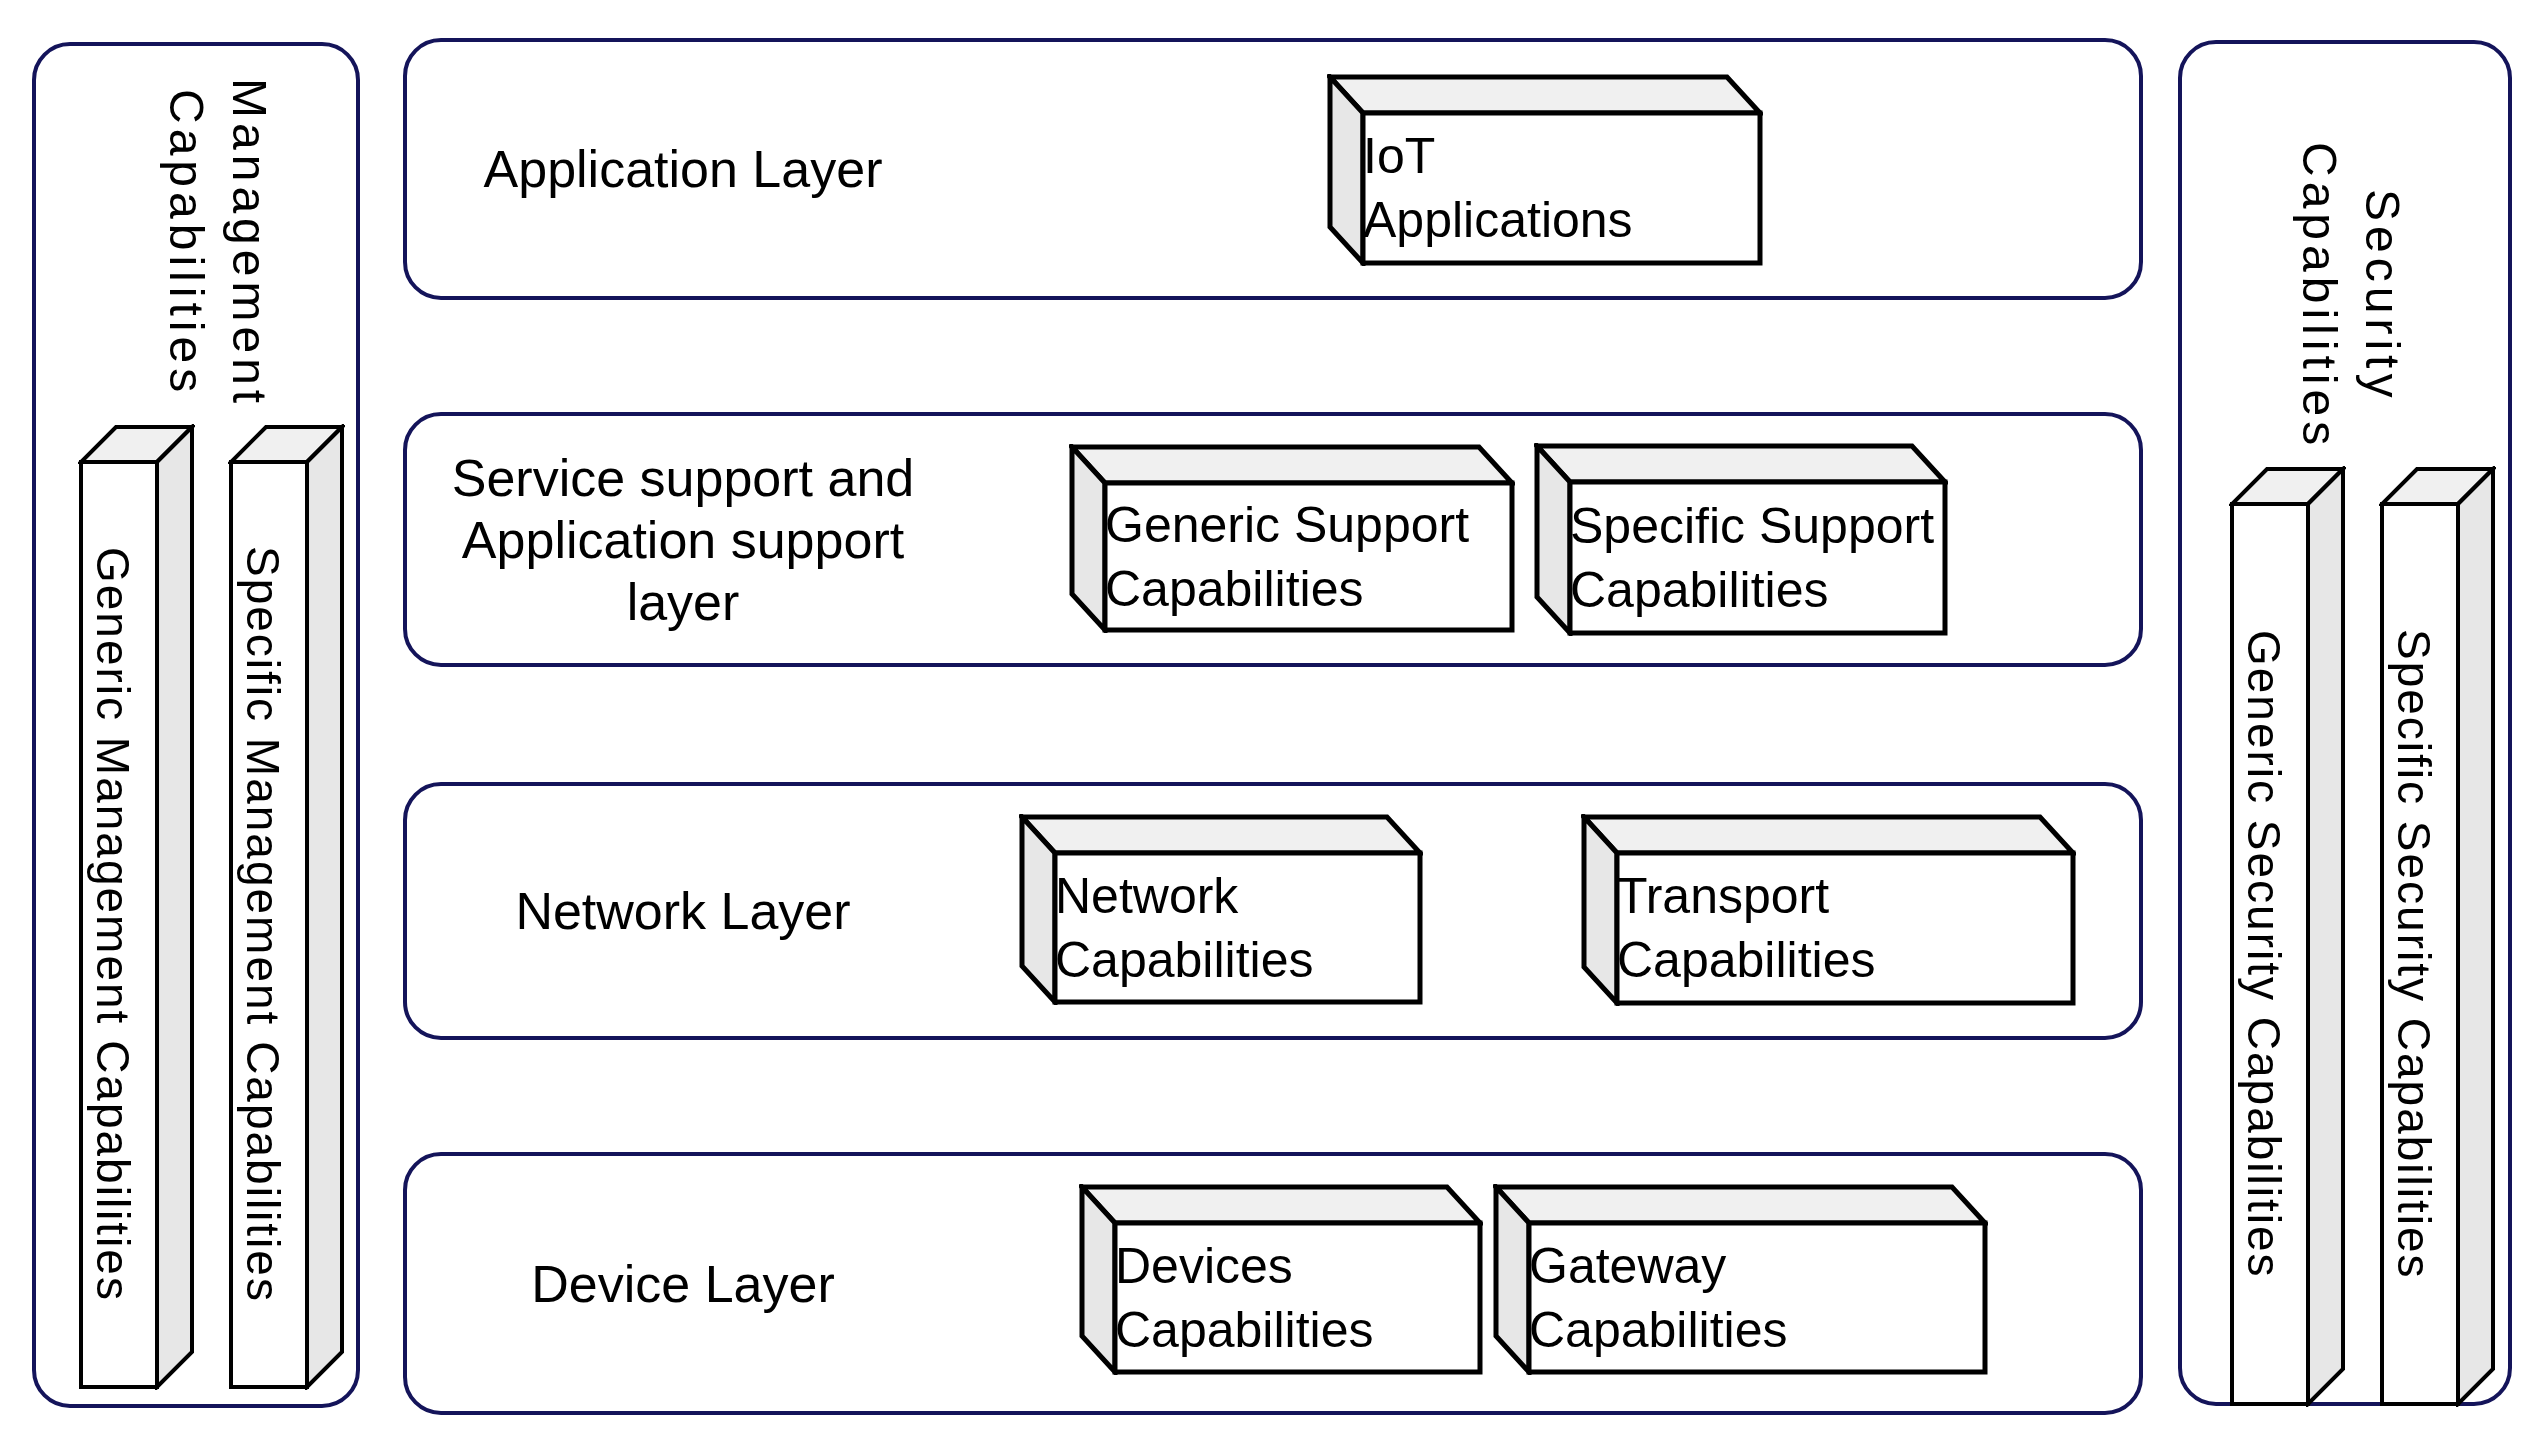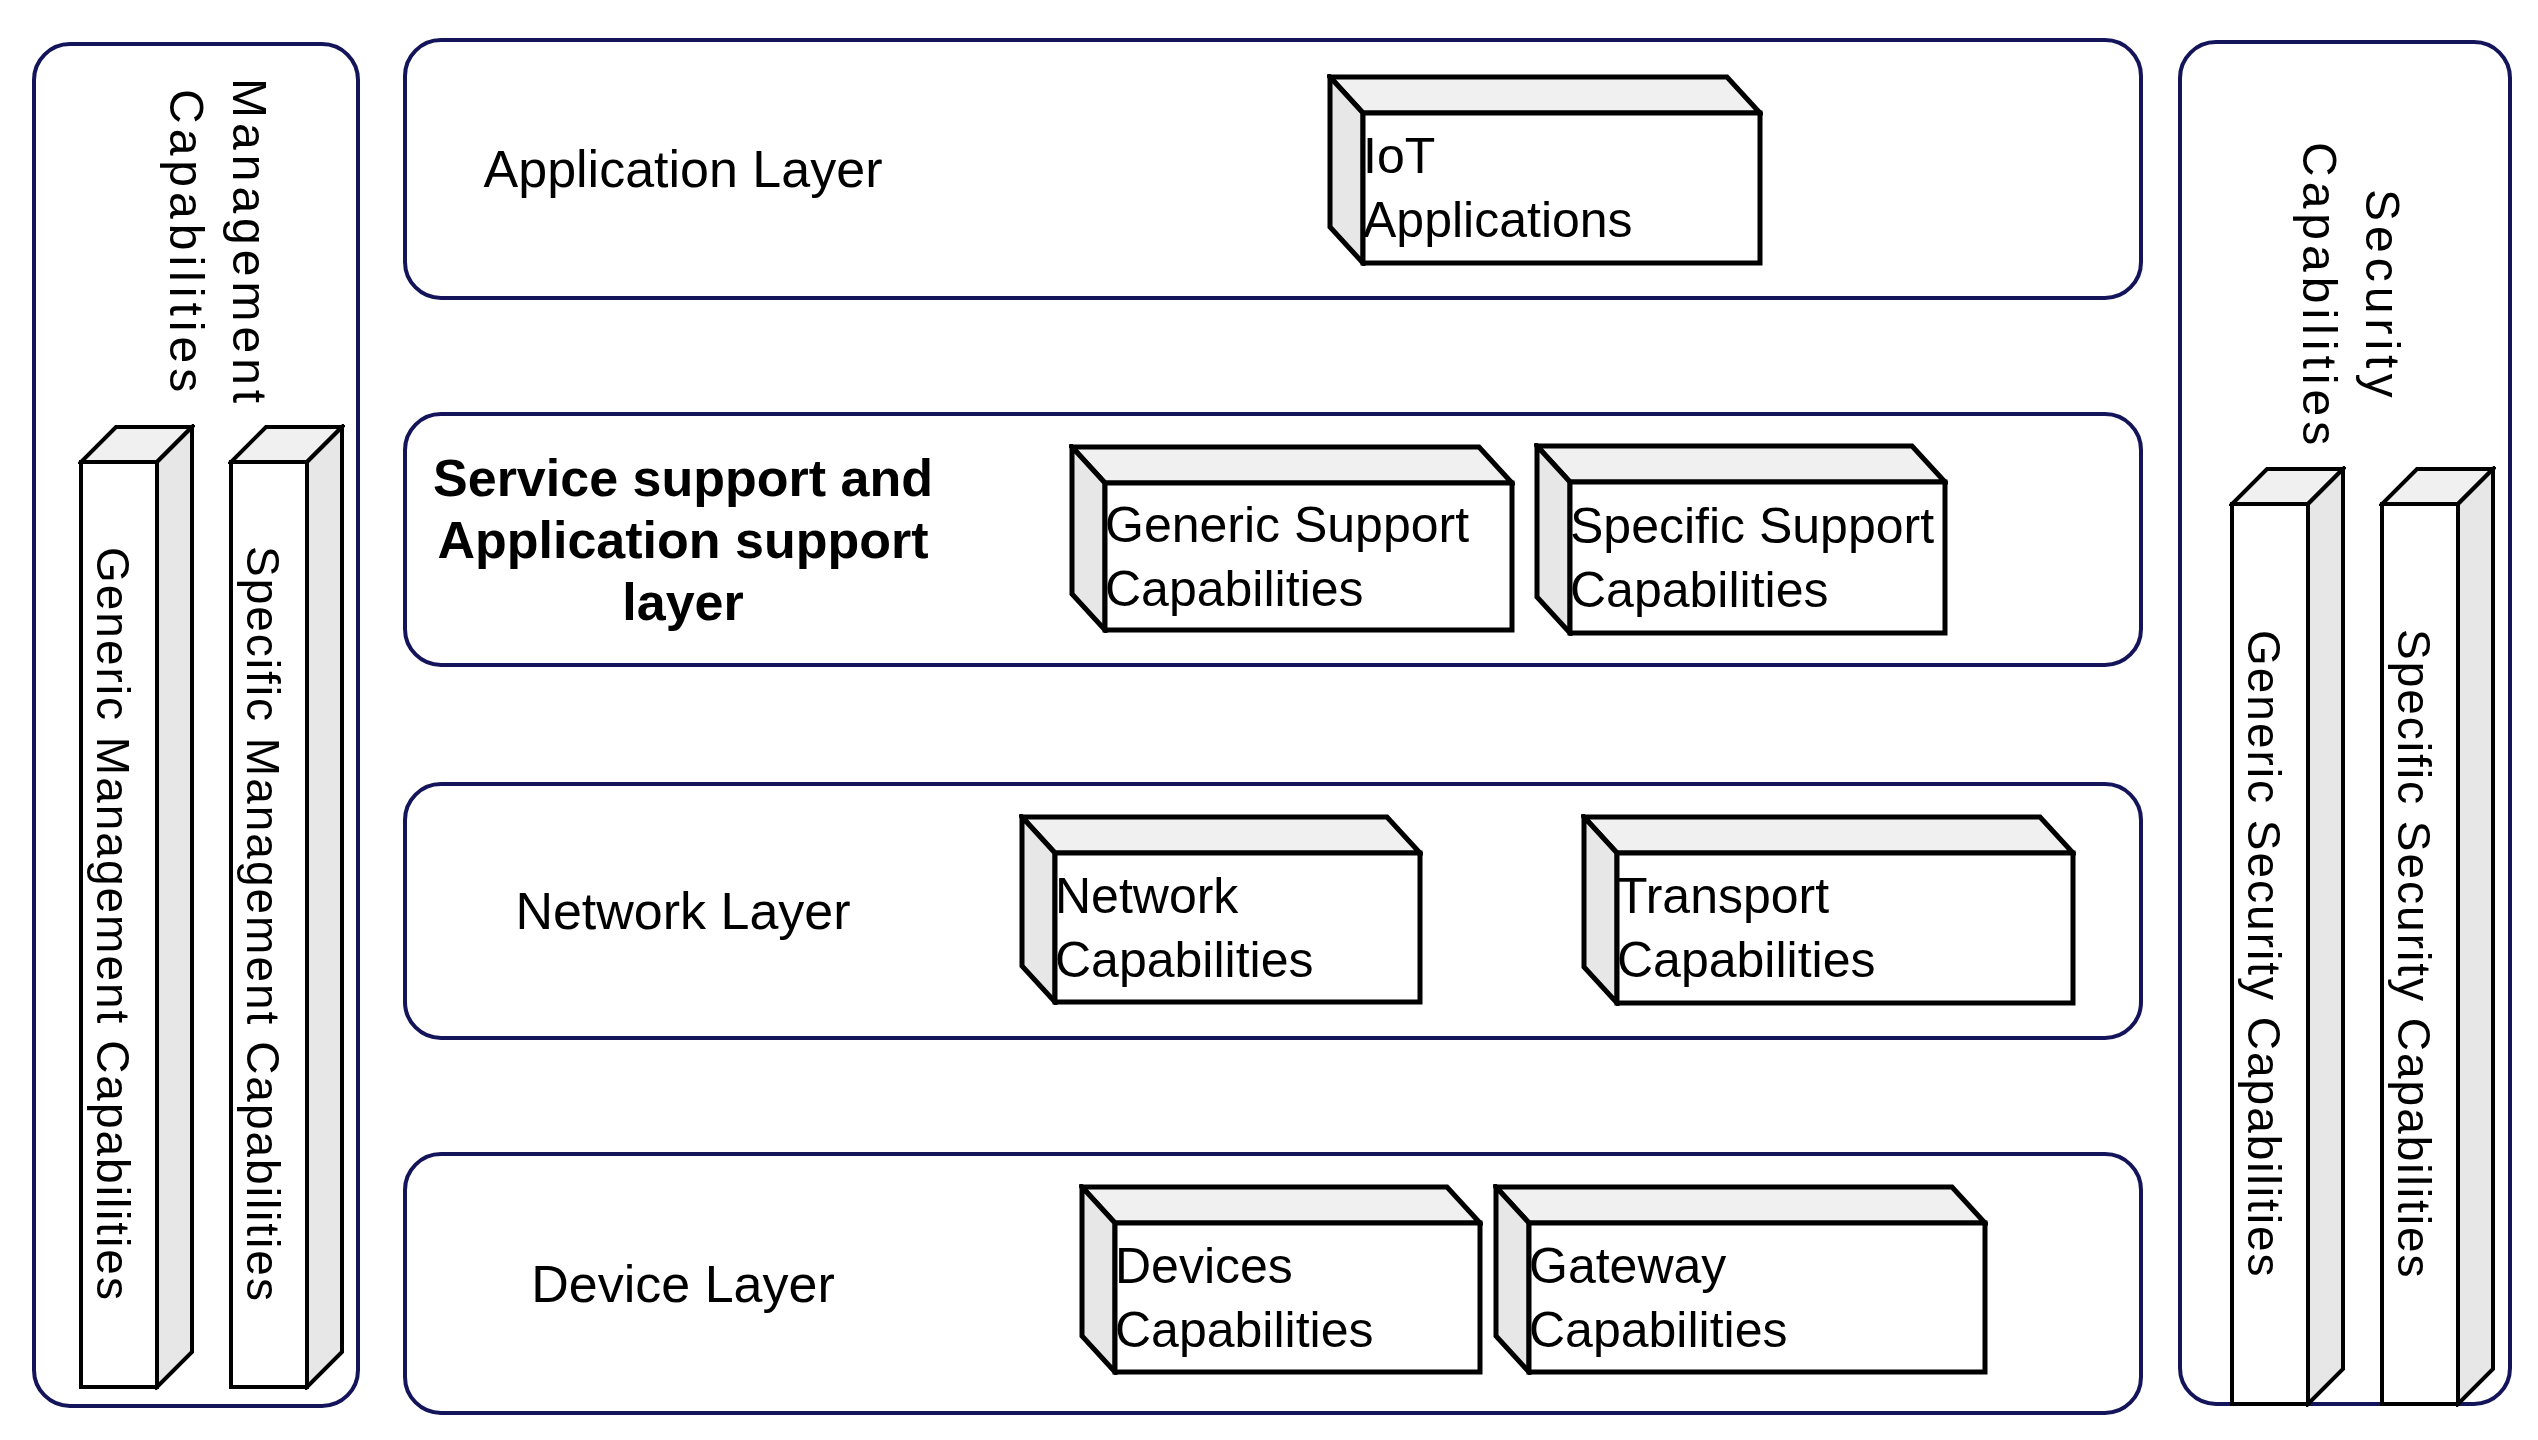--- a/index.html
+++ b/index.html
@@ -44,21 +44,21 @@
 
   .layer-label{
     position:absolute;
     left:403px;width:560px;
     display:flex;flex-direction:column;
     align-items:center;justify-content:center;
     font-size:52px;line-height:62px;
     text-align:center;
   }
   .label-application{top:38px;height:262px;}
-  .label-service{top:412px;height:255px;font-weight:bold;}
+  .label-service{top:412px;height:255px;}
   .label-network{top:782px;height:258px;}
   .label-device{top:1152px;height:263px;}
 
   
   .box3d{position:absolute;}
   .box3d svg{display:block;}
   .face-top{fill:#f0f0f0;stroke:#000;stroke-width:5;stroke-linejoin:miter;}
   .face-side{fill:#e7e7e7;stroke:#000;stroke-width:5;stroke-linejoin:miter;}
   .face-front{fill:#ffffff;stroke:#000;stroke-width:5;stroke-linejoin:miter;}
   .bar3d .face-top,.bar3d .face-side,.bar3d .face-front{stroke-width:4;}

